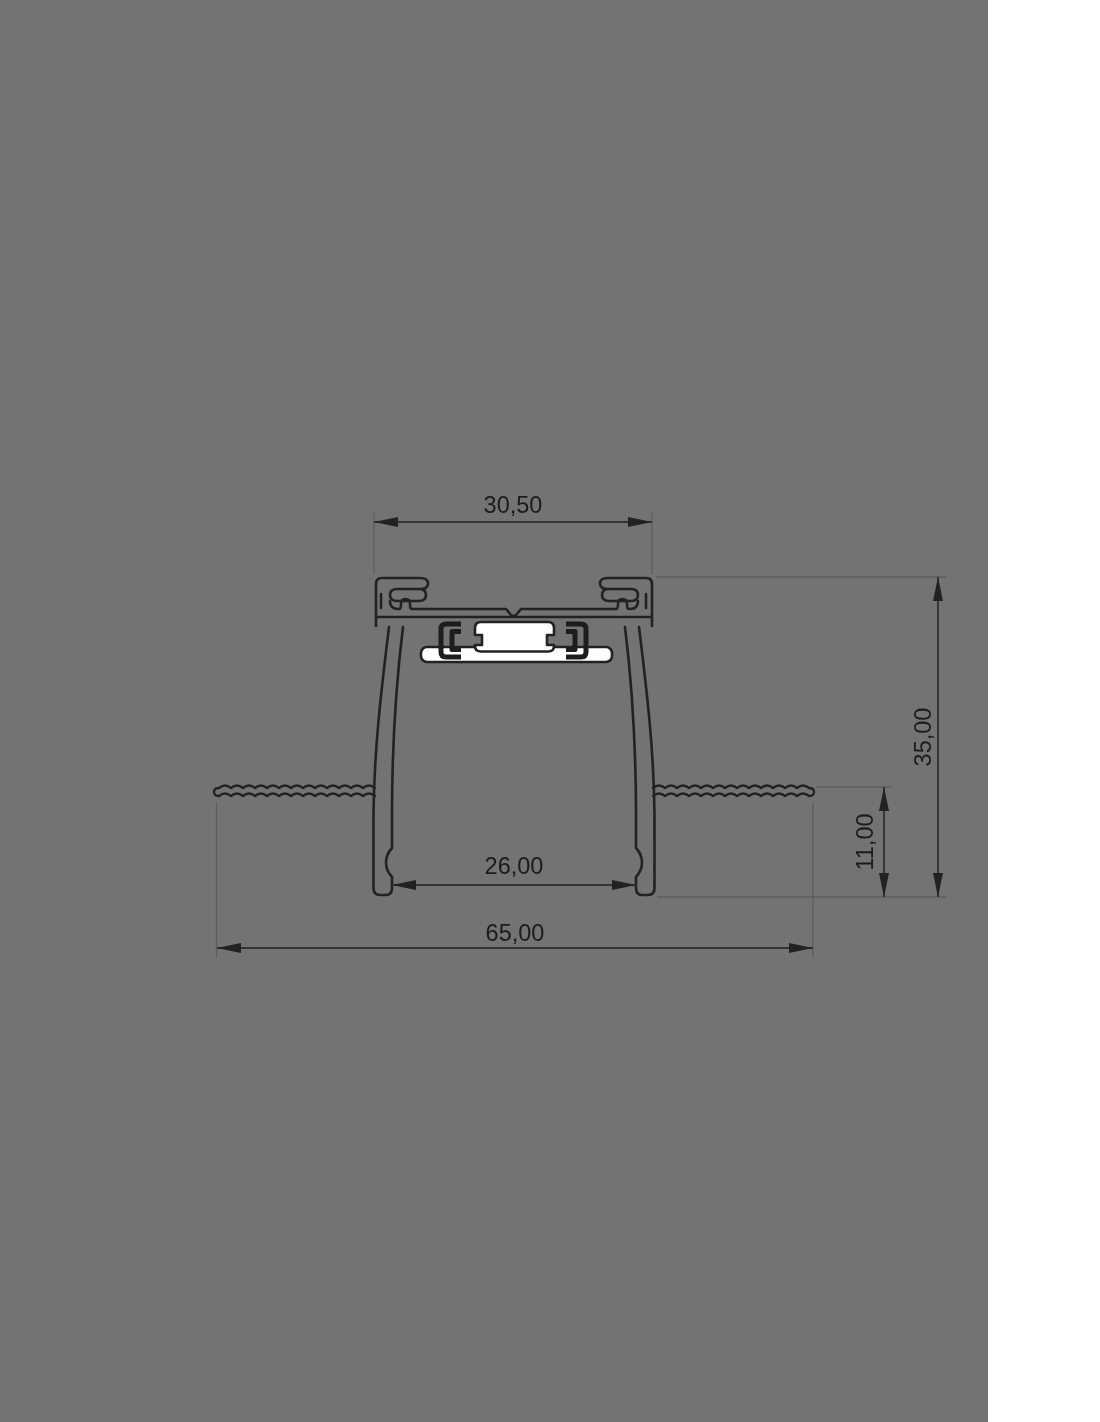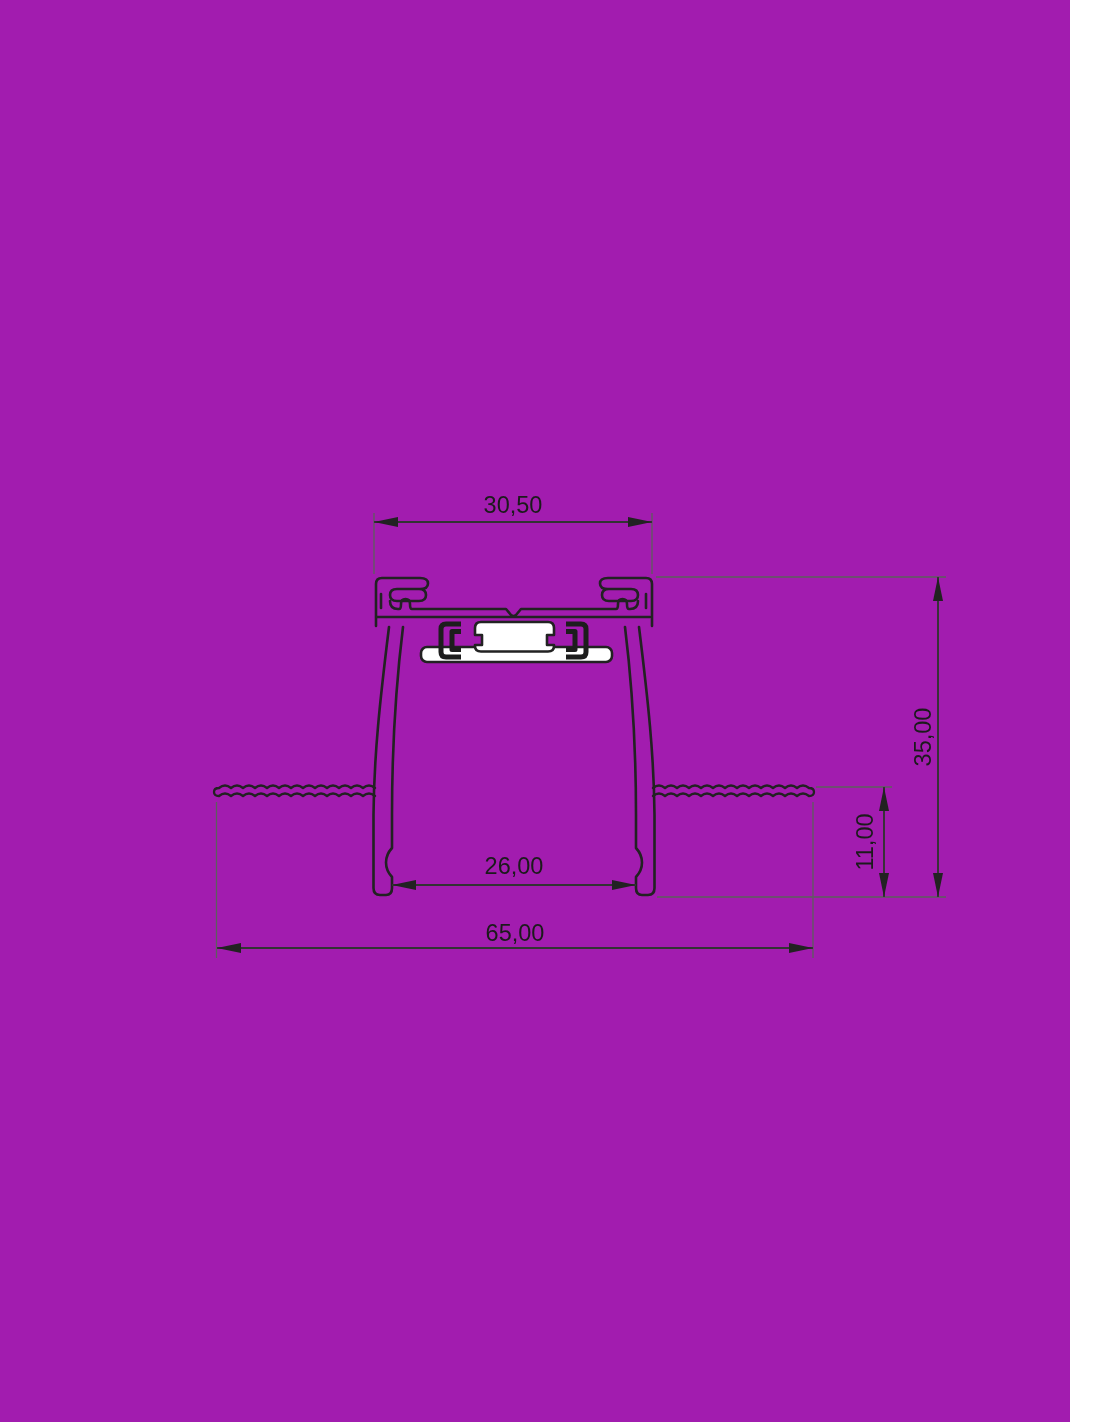--- a/index.html
+++ b/index.html
@@ -1,19 +1,19 @@
 <!DOCTYPE html>
 <html><head>
 <meta charset="utf-8">
 <style>
   html,body{margin:0;padding:0;background:#ffffff;}
   .page{
     position:relative;
-    width:1070px;height:1422px;
-    background:#a21caf;
+    width:988px;height:1422px;
+    background:#737373;
     font-family:"Liberation Sans","DejaVu Sans",sans-serif;
     overflow:hidden;
   }
   svg{display:block;}
   .outline{fill:none;stroke:#222222;stroke-width:2.6;stroke-linejoin:round;stroke-linecap:round;}
   .outline-fill{fill:#ffffff;stroke:#222222;stroke-width:2.6;stroke-linejoin:round;}
   .clip{fill:none;stroke:#1d1d1d;stroke-width:5;stroke-linejoin:round;stroke-linecap:butt;}
   .wavy{fill:none;stroke:#222222;stroke-width:2.3;stroke-linejoin:round;stroke-linecap:round;}
   .dimline{fill:none;stroke:#333333;stroke-width:1.9;stroke-linecap:butt;}
   .extline{fill:none;stroke:#5e5e5e;stroke-width:1.3;stroke-linecap:butt;}

